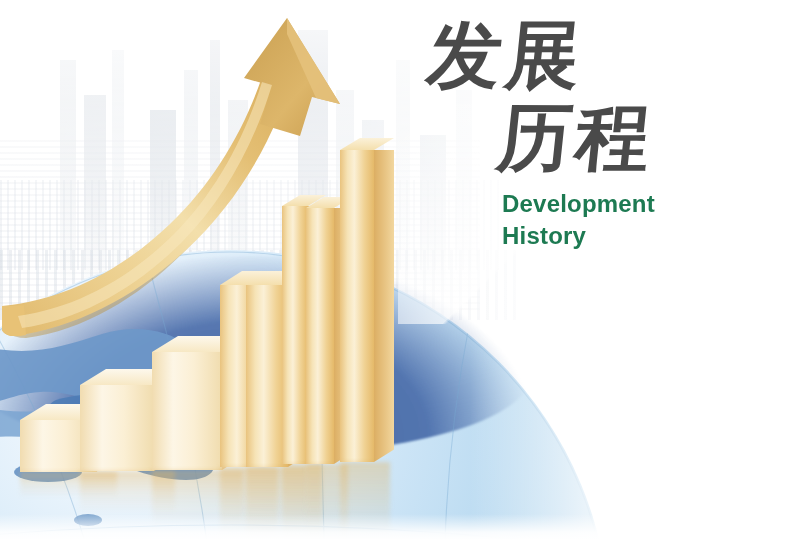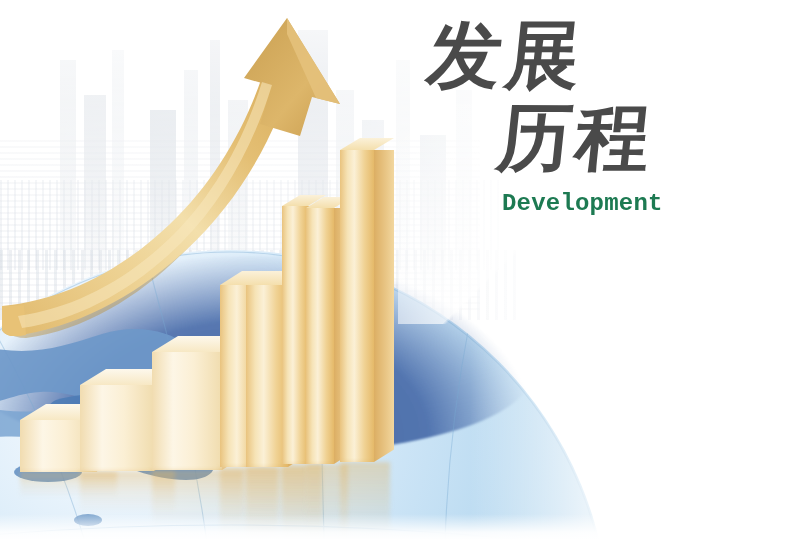--- a/index.html
+++ b/index.html
@@ -98,21 +98,21 @@
     letter-spacing:4px;
     line-height:1;
     white-space:nowrap;
     transform:skewX(-6deg);
     text-shadow:0 1px 0 rgba(255,255,255,.6);
   }
   #cn-line1{font-size:74px;margin-left:8px;}
   #cn-line2{font-size:74px;margin-left:78px;margin-top:8px;}
   #en-line1,#en-line2{
     color:#1d7a52;
-    font-family:Liberation Mono, monospace;
+    font-family:Liberation Sans, sans-serif;
     font-weight:700;
     font-size:24px;
     letter-spacing:.2px;
     line-height:1.32;
     margin-left:82px;
   }
   #en-line1{margin-top:14px;}
 
   
   #right-fade{
@@ -308,15 +308,16 @@
 
   <div id="chevron"></div>
 
   <div id="right-fade"></div>
   <div id="bottom-fade"></div>
 
   <div id="title-block">
     <div id="cn-line1">发展</div>
     <div id="cn-line2">历程</div>
     <div id="en-line1">Development</div>
+    <div id="en-line2">History</div>
   </div>
 
 </div>
 
 </body></html>

